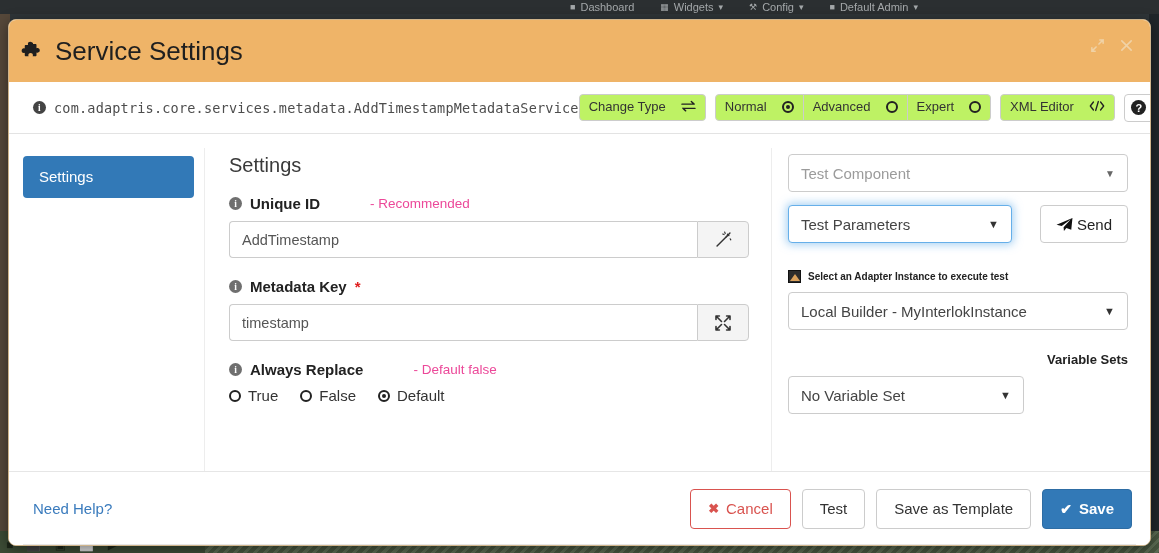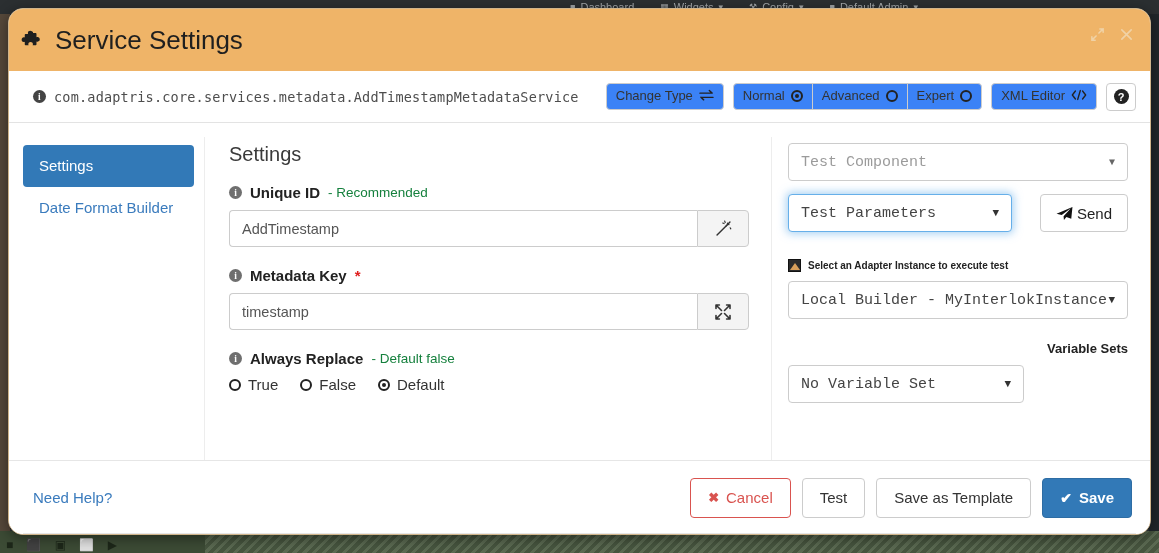--- a/index.html
+++ b/index.html
@@ -38,25 +38,25 @@
     position: absolute; left: 6px; bottom: 1px; color: #1d2719;
     font-size: 12px; letter-spacing: 5px; white-space: nowrap;
   }
   #bg-right-strip {
     position: absolute; right: 0; top: 0; width: 10px; height: 553px;
     background: #20262a;
   }
 
   
   #modal {
-    position: absolute; left: 8px; top: 8px;
+    position: absolute; left: 8px; top: 19px;
     width: 1143px; height: 527px;
     background: #ffffff;
     border: 1px solid #cfb48b;
-    border-radius: 15px;
+    border-radius: 8px;
     box-shadow: 0 3px 14px rgba(0,0,0,.45);
     display: flex; flex-direction: column;
     overflow: hidden;
   }
 
   
   #modal-header {
     height: 62px; flex: 0 0 62px;
     background: #efb468;
     display: flex; align-items: center;
@@ -95,23 +95,23 @@
     width: 13px; height: 13px; border-radius: 50%;
     background: #6f6f6f; color: #fff; font-size: 9.5px; font-weight: bold;
     display: inline-flex; align-items: center; justify-content: center;
     font-family: "Liberation Serif", serif; flex: 0 0 13px;
   }
   .info-icon.dark { background: #444; }
 
   #mode-toolbar { display: flex; align-items: center; gap: 9px; }
   .btn-group { display: flex; }
   .tb-btn {
-    background: #3b82f6; border: 1px solid #ccc;
+    background: #bef264; border: 1px solid #ccc;
     font-size: 13px; color: #333; padding: 5px 9px;
-    display: inline-flex; align-items: center; gap: 6px;
+    display: inline-flex; align-items: center; gap: 15px;
     line-height: 1.1; cursor: pointer; white-space: nowrap;
     font-family: "Liberation Sans", sans-serif;
   }
   .btn-group .tb-btn { border-radius: 0; margin-left: -1px; }
   .btn-group .tb-btn:first-child { border-radius: 4px 0 0 4px; margin-left: 0; }
   .btn-group .tb-btn:last-child { border-radius: 0 4px 4px 0; }
   .tb-btn.single { border-radius: 4px; }
   .radio-glyph {
     width: 12px; height: 12px; border: 2px solid #222; border-radius: 50%;
     display: inline-block; position: relative; flex: 0 0 12px;
@@ -149,21 +149,21 @@
   }
   .side-item.active { background: #3279b7; color: #fff; }
 
   #center-col { flex: 1 1 auto; padding: 6px 22px 0 24px; border-right: 1px solid #ededed; }
   #center-title { font-size: 20px; color: #3a3a3a; margin: 0 0 18px; font-weight: 400; }
 
   .field-label {
     display: flex; align-items: center; gap: 8px;
     font-size: 15px; font-weight: bold; color: #222; margin-bottom: 9px;
   }
-  .field-label .muted { font-weight: normal; color: #15803d; font-size: 13.5px; }
+  .field-label .muted { font-weight: normal; color: #ec4899; font-size: 13.5px; margin-left: 42px; }
   .req-star { color: #e02020; font-weight: bold; font-size: 15px; }
 
   .input-group { display: flex; margin-bottom: 20px; }
   .input-group input {
     flex: 1 1 auto; height: 37px; border: 1px solid #ccc; border-right: none;
     border-radius: 4px 0 0 4px; padding: 0 12px; font-size: 14.5px; color: #555;
     font-family: "Liberation Sans", sans-serif; outline: none; background: #fff;
     min-width: 0;
   }
   .input-addon {
@@ -174,21 +174,21 @@
   .input-addon svg { display: block; }
 
   .radio-row { display: flex; align-items: center; gap: 22px; margin-top: 4px; }
   .radio-opt { display: flex; align-items: center; gap: 7px; font-size: 15px; color: #333; cursor: pointer; }
 
   
   #right-col { flex: 0 0 378px; padding: 6px 22px 0 16px; }
   .sel {
     width: 100%; height: 38px; border: 1px solid #ccc; border-radius: 4px;
     background: #fff; display: flex; align-items: center; justify-content: space-between;
-    padding: 0 12px; font-size: 15px; color: #444; cursor: pointer; font-family: Liberation Mono, monospace;
+    padding: 0 12px; font-size: 15px; color: #444; cursor: pointer;
   }
   .sel.placeholder { color: #9b9b9b; }
   .sel .caret-sm { color: #666; font-size: 10px; }
   .sel .caret-lg { color: #333; font-size: 11px; }
   .sel.focused {
     border-color: #66afe9; width: 224px;
     box-shadow: 0 0 8px 2px rgba(102,175,233,.55);
   }
   .row-inline { display: flex; align-items: center; gap: 14px; margin: 13px 0 27px; justify-content: space-between; }
   .send-btn {
@@ -339,21 +339,20 @@
       <button class="help-btn">
         <span class="qmark">?</span>
       </button>
     </div>
   </div>
 
   <div id="modal-body">
 
     <div id="sidebar">
       <a class="side-item active">Settings</a>
-      <a class="side-item">Date Format Builder</a>
     </div>
 
     <div id="center-col">
       <h2 id="center-title">Settings</h2>
 
       <div class="field-label">
         <span class="info-icon">i</span>
         <span>Unique ID</span>
         <span class="muted">- Recommended</span>
       </div>

